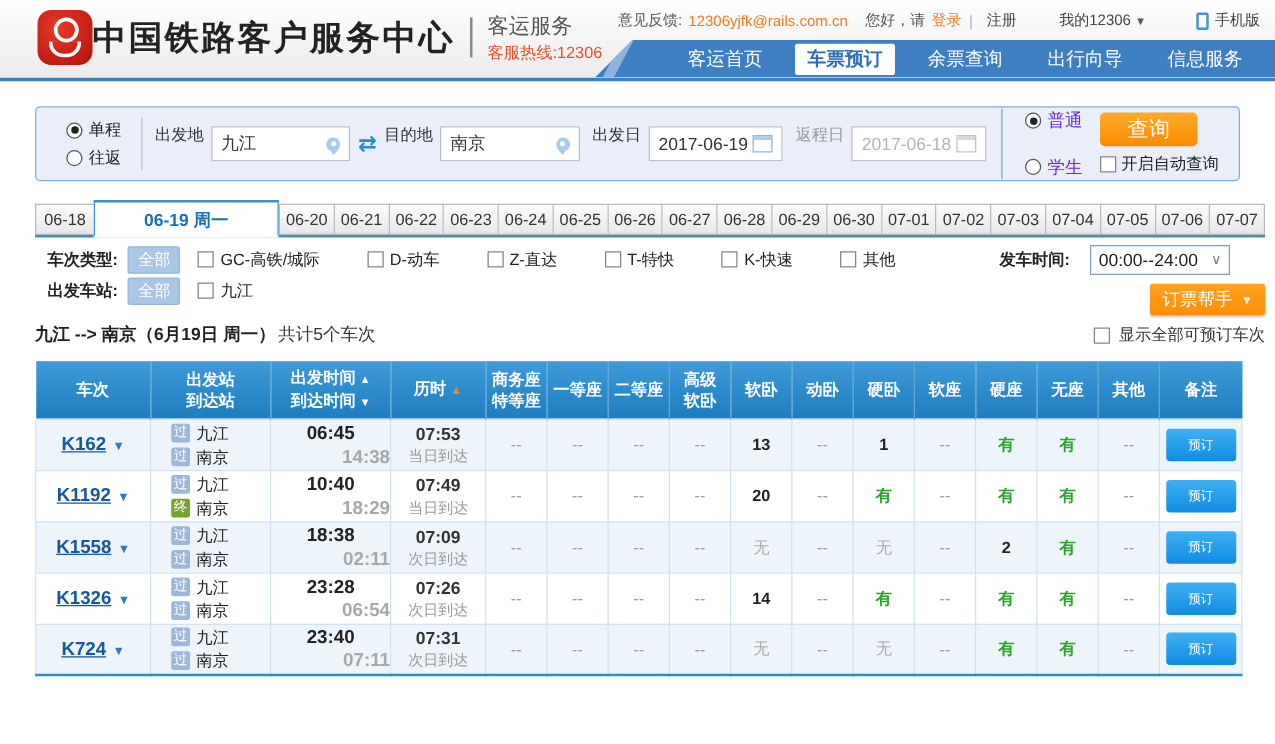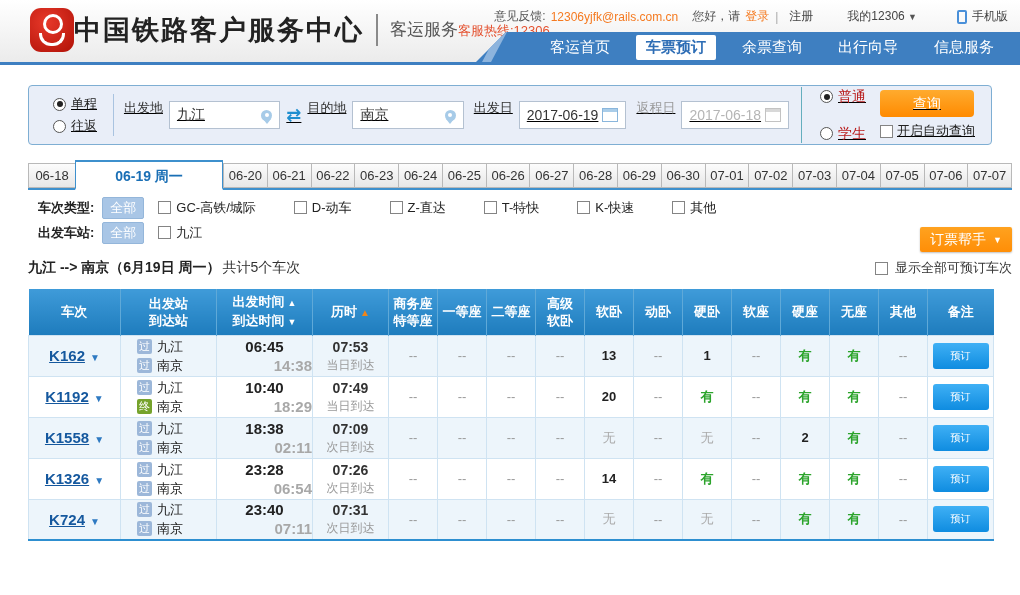--- a/index.html
+++ b/index.html
@@ -12,21 +12,21 @@
   .logo-area { position:absolute; left:30px; top:8px; display:flex; align-items:center; }
   .logo { position:relative; width:44px; height:44px; border-radius:11px;
     background:radial-gradient(circle at 38% 32%, #e8392a, #b01107); flex:0 0 auto; }
   .logo::before { content:""; position:absolute; left:13px; top:6px; width:14px; height:14px;
     border:3px solid #fff; border-radius:50%; }
   .logo::after { content:""; position:absolute; left:9px; bottom:6px; width:20px; height:10px;
     border:3px solid #fff; border-top:none; border-radius:0 0 12px 12px; }
   .site-title { font-family:"Liberation Serif","DejaVu Serif",serif;
     font-size:27px; font-weight:bold; color:#222; letter-spacing:2px; white-space:nowrap; }
   .title-divider { width:2px; height:32px; background:#8a8a8a; margin:0 12px; }
-  .service-block { display:flex; flex-direction:row; line-height:1.2; }
+  .service-block { display:flex; flex-direction:column; line-height:1.2; }
   .service { font-size:17px; color:#555; }
   .hotline { font-size:13px; color:#e4502e; margin-top:3px; }
 
   .utility { position:absolute; top:8px; right:12px; display:flex; align-items:center;
     font-size:12px; color:#555; white-space:nowrap; }
   .utility > * { margin-left:5px; }
   .link-orange { color:#f57a20; cursor:pointer; text-decoration:none; }
   .link-dark { color:#444; cursor:pointer; text-decoration:none; }
   .sep { color:#aaa; margin:0 6px; }
   .my12306 { margin-left:34px; cursor:pointer; color:#444; }
@@ -39,21 +39,21 @@
     clip-path:polygon(30px 0, 100% 0, 100% 100%, 0 100%); }
   .navbar::before { content:""; position:absolute; left:14px; top:0; width:9px; height:100%;
     background:#8db4dd; transform:skewX(-28deg); }
   .nav-tab { color:#fff; font-size:15px; padding:3px 10px; margin-left:16px; cursor:pointer; white-space:nowrap; }
   .nav-tab.active { background:#fff; color:#2d6db5; font-weight:bold; border-radius:2px; }
   .blue-line { height:3px; background:#3e7fc1; }
 
   
   .search-panel { position:relative; margin:20px 0 0 28px; width:964px; height:60px;
     background:#e9eef8; border:1px solid #7eaed3; border-radius:4px;
-    display:flex; align-items:center;text-decoration:underline; }
+    display:flex; align-items:center; }
   .trip-radios { display:flex; flex-direction:column; gap:4px; padding:0 16px 0 24px;
     font-size:13px; color:#222; }
   .radio-item { display:flex; align-items:center; gap:5px; cursor:pointer; white-space:nowrap; }
   .radio { width:13px; height:13px; border:1px solid #555; border-radius:50%; background:#fff;
     position:relative; display:inline-block; flex:0 0 auto; }
   .radio.checked::after { content:""; position:absolute; inset:2.5px; background:#222; border-radius:50%; }
   .vdivider { width:1px; height:42px; background:#a9c3e0; }
   .vdivider.teal { background:#64aebe; height:56px; }
   .fld-label { font-size:13px; color:#333; margin:0 6px 14px 10px; white-space:nowrap; }
   .fld-label.gray { color:#999; }
@@ -67,24 +67,24 @@
     background:#a7cbe8; border-radius:50%; flex:0 0 auto; }
   .pin-icon::before { content:""; position:absolute; left:3.5px; top:3.5px; width:4px; height:4px;
     background:#fff; border-radius:50%; }
   .pin-icon::after { content:""; position:absolute; left:1.5px; top:9px;
     border-left:4px solid transparent; border-right:4px solid transparent; border-top:5px solid #a7cbe8; }
   .swap-icon { color:#1f8ecf; font-size:18px; font-weight:bold; margin:0 6px; cursor:pointer; }
   .cal-icon { margin-left:auto; width:16px; height:14px; border:1px solid #8ab6dc; background:#fff;
     box-shadow:inset 0 3px 0 #aacde9; flex:0 0 auto; cursor:pointer; }
   .cal-icon.gray { border-color:#c3c3c3; box-shadow:inset 0 3px 0 #d8d8d8; }
   .type-radios { display:flex; flex-direction:column; gap:19px; padding:0 14px 0 18px;
-    font-size:14px; color:#b91c1c; }
+    font-size:14px; color:#6d28d9; }
   .query-col { display:flex; flex-direction:column; gap:5px; margin-right:16px; }
-  .query-btn { width:94px; height:27px; background:linear-gradient(#ffab2e,#ff8a00);
-    border:none; border-radius:4px; color:#fff; font-size:14px; cursor:pointer; }
+  .query-btn { width:78px; height:27px; background:linear-gradient(#ffab2e,#ff8a00);
+    border:none; border-radius:4px; color:#fff; font-size:17px; cursor:pointer; }
   .auto-check { font-size:13px; color:#222; display:flex; align-items:center; gap:4px; cursor:pointer; white-space:nowrap; }
   .checkbox { width:13px; height:13px; border:1px solid #848484; background:#fff; display:inline-block; flex:0 0 auto; }
 
   
   .date-tabs { margin:15px 0 0 28px; width:984px; display:flex; align-items:flex-end;
     height:30px; border-bottom:2px solid #3e90cd; }
   .date-tab { flex:1 1 0; height:25px; line-height:23px; text-align:center; font-size:13px;
     color:#333; background:linear-gradient(#fcfcfc,#e7e7e7); border:1px solid #b9b9b9;
     border-right:none; cursor:pointer; white-space:nowrap; overflow:hidden; }
   .date-tab:last-child { border-right:1px solid #b9b9b9; }
@@ -285,20 +285,27 @@
         </span>
         <span class="filter-item">
           <span class="checkbox"></span>
           <span>K-快速</span>
         </span>
         <span class="filter-item">
           <span class="checkbox"></span>
           <span>其他</span>
         </span>
       </span>
+    <span class="depart-time">
+      <span class="filter-label">发车时间:</span>
+      <span class="select-box">
+        <span>00:00--24:00</span>
+        <span class="chev">∨</span>
+      </span>
+    </span>
   </div>
   <div class="filter-row">
     <span class="filter-label">出发车站:</span>
     <span class="badge">全部</span>
     <span id="station-opts" style="display:flex;align-items:center;">
         <span class="filter-item">
           <span class="checkbox"></span>
           <span>九江</span>
         </span>
       </span>

